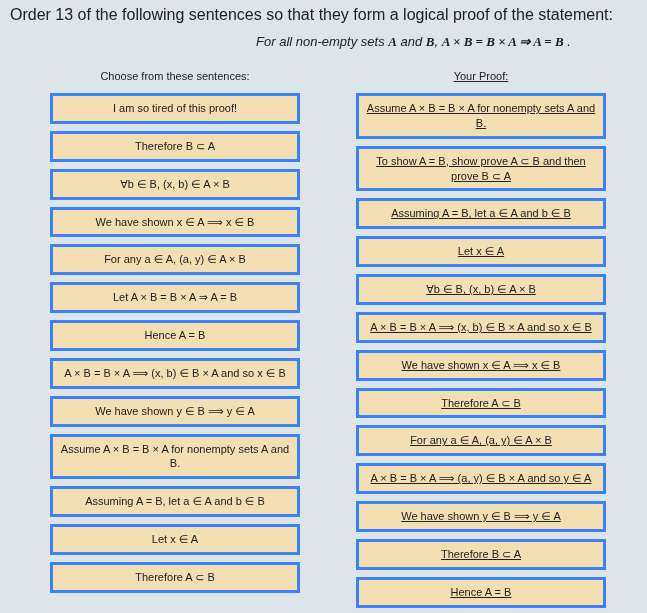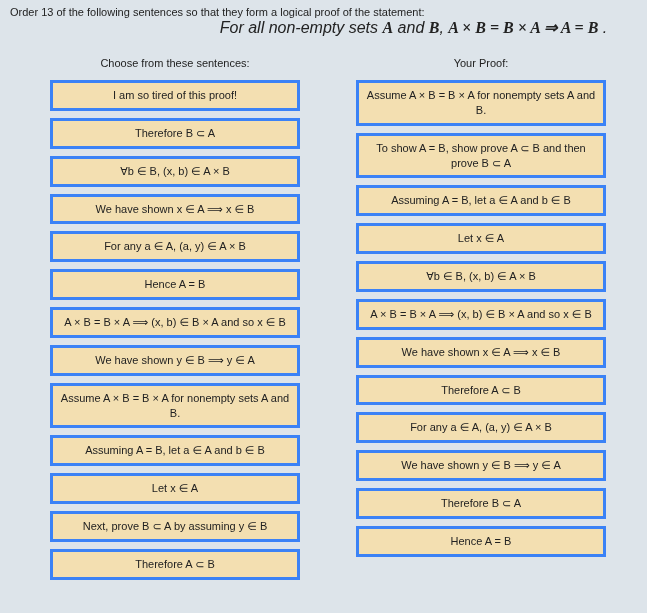--- a/index.html
+++ b/index.html
@@ -6,43 +6,44 @@
     margin: 0;
     padding: 6px 10px;
     background: #dde4ea;
     font-family: Arial, Helvetica, sans-serif;
     font-size: 11px;
     color: #222;
     width: 647px;
     box-sizing: border-box;
   }
   .instruction {
-    font-size: 11px;
+    font-size: 16px;
+    margin-bottom: 10px;
   }
   .statement {
     text-align: center;
-    font-size: 16px;
+    font-size: 13px;
     font-style: italic;
     margin: 0 0 20px 0;
     padding-left: 180px;
   }
   .statement span { font-style: italic; }
   .cols {
     display: flex;
     gap: 36px;
     align-items: flex-start;
   }
   .col {
     display: flex;
     flex-direction: column;
     align-items: center;
     gap: 7px;
   }
   .col-left { width: 270px; margin-left: 30px;}
-  .col-right { width: 270px; }
+  .col-right { width: 270px; text-decoration: underline; }
   .col-head {
     font-size: 11px;
     margin-bottom: 4px;
   }
   .card {
     width: 250px;
     min-height: 20px;
     background: #f3dfb1;
     border: 3px solid #3b82f6;
     padding: 5px 6px;
@@ -64,40 +65,41 @@
 
 <div class="cols">
 
   <div class="col col-left">
     <div class="col-head">Choose from these sentences:</div>
     <div class="card">I am so tired of this proof!</div>
     <div class="card">Therefore B ⊂ A</div>
     <div class="card">∀b ∈ B, (x, b) ∈ A × B</div>
     <div class="card">We have shown x ∈ A  ⟹  x ∈ B</div>
     <div class="card">For any a ∈ A, (a, y) ∈ A × B</div>
+    <div class="card">Let A × B = B × A ⇒ A = B</div>
     <div class="card">Hence A = B</div>
     <div class="card">A × B = B × A  ⟹  (x, b) ∈ B × A and so x ∈ B</div>
     <div class="card">We have shown y ∈ B  ⟹  y ∈ A</div>
     <div class="card">Assume A × B = B × A for nonempty sets A and B.</div>
     <div class="card">Assuming A = B, let a ∈ A and b ∈ B</div>
     <div class="card">Let x ∈ A</div>
-    <div class="card">Next, prove B ⊂ A by assuming y ∈ B</div>
     <div class="card">Therefore A ⊂ B</div>
 
   </div>
 
   <div class="col col-right">
     <div class="col-head">Your Proof:</div>
     <div class="card">Assume A × B = B × A for nonempty sets A and B.</div>
     <div class="card">To show A = B, show prove A ⊂ B and then prove B ⊂ A</div>
     <div class="card">Assuming A = B, let a ∈ A and b ∈ B</div>
     <div class="card">Let x ∈ A</div>
     <div class="card">∀b ∈ B, (x, b) ∈ A × B</div>
     <div class="card">A × B = B × A  ⟹  (x, b) ∈ B × A and so x ∈ B</div>
     <div class="card">We have shown x ∈ A  ⟹  x ∈ B</div>
     <div class="card">Therefore A ⊂ B</div>
     <div class="card">For any a ∈ A, (a, y) ∈ A × B</div>
+    <div class="card">A × B = B × A  ⟹  (a, y) ∈ B × A and so y ∈ A</div>
     <div class="card">We have shown y ∈ B  ⟹  y ∈ A</div>
     <div class="card">Therefore B ⊂ A</div>
     <div class="card">Hence A = B</div>
   </div>
 
 </div>
 
 </body></html>

